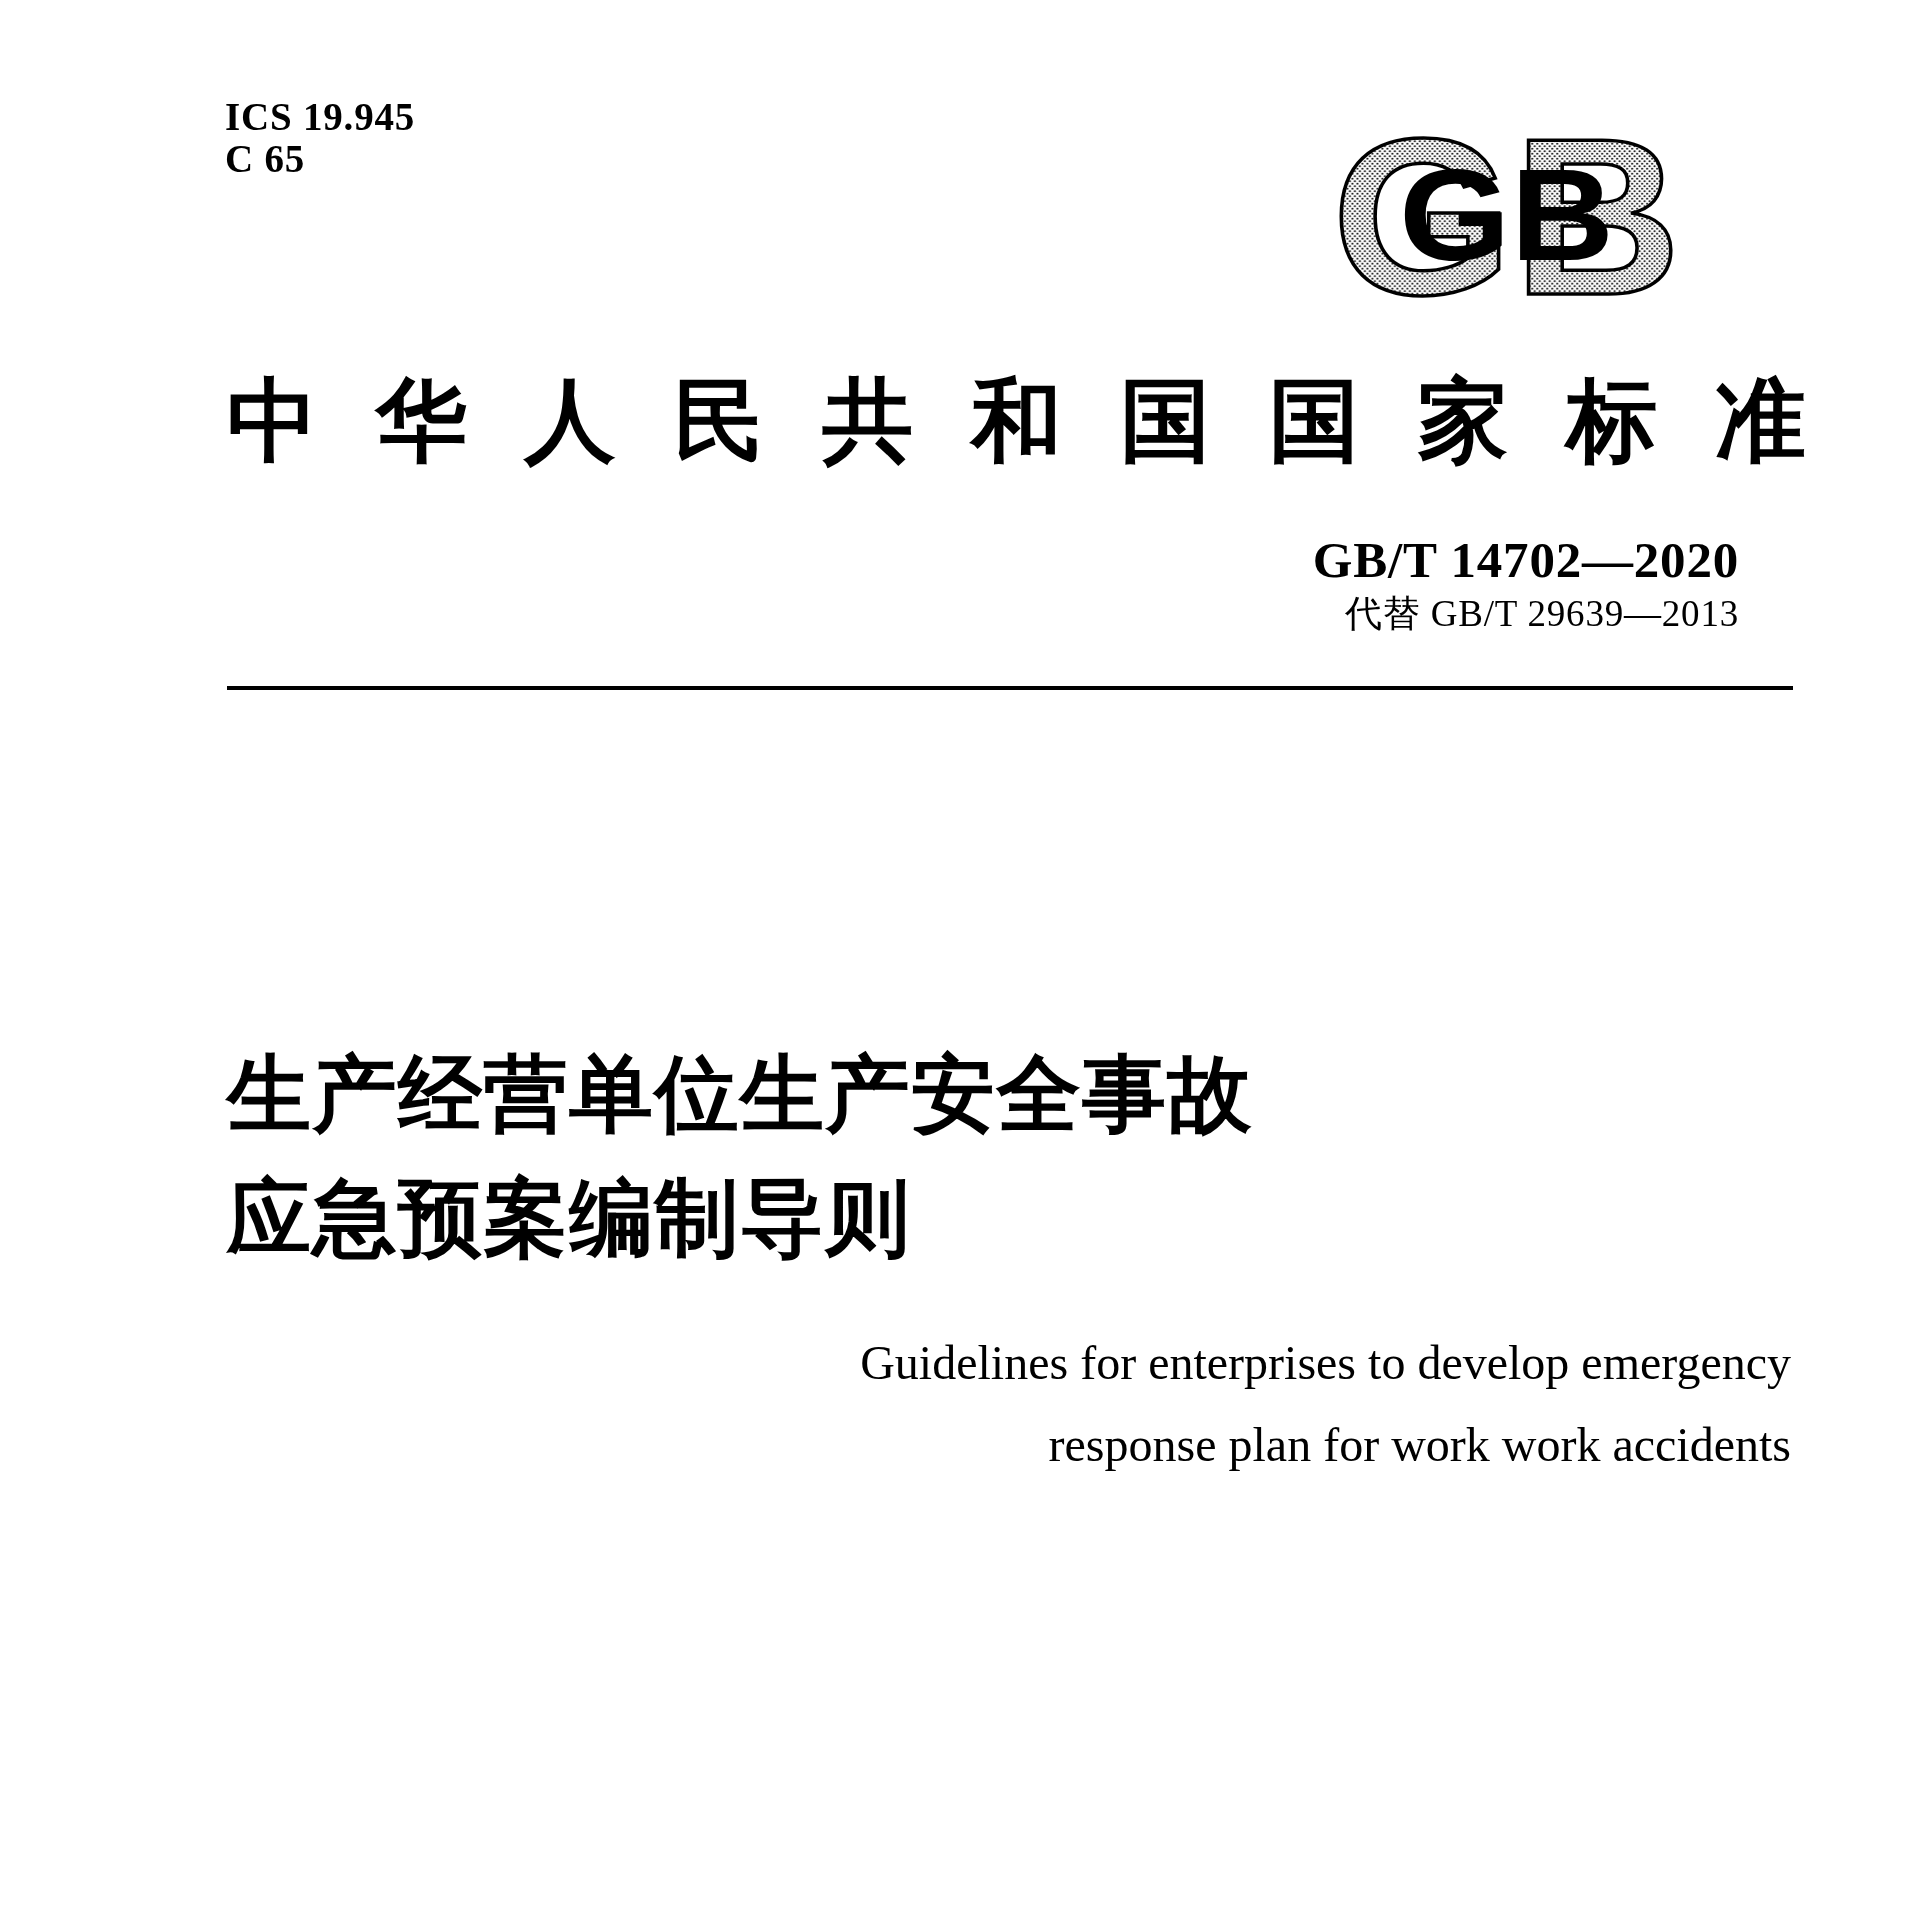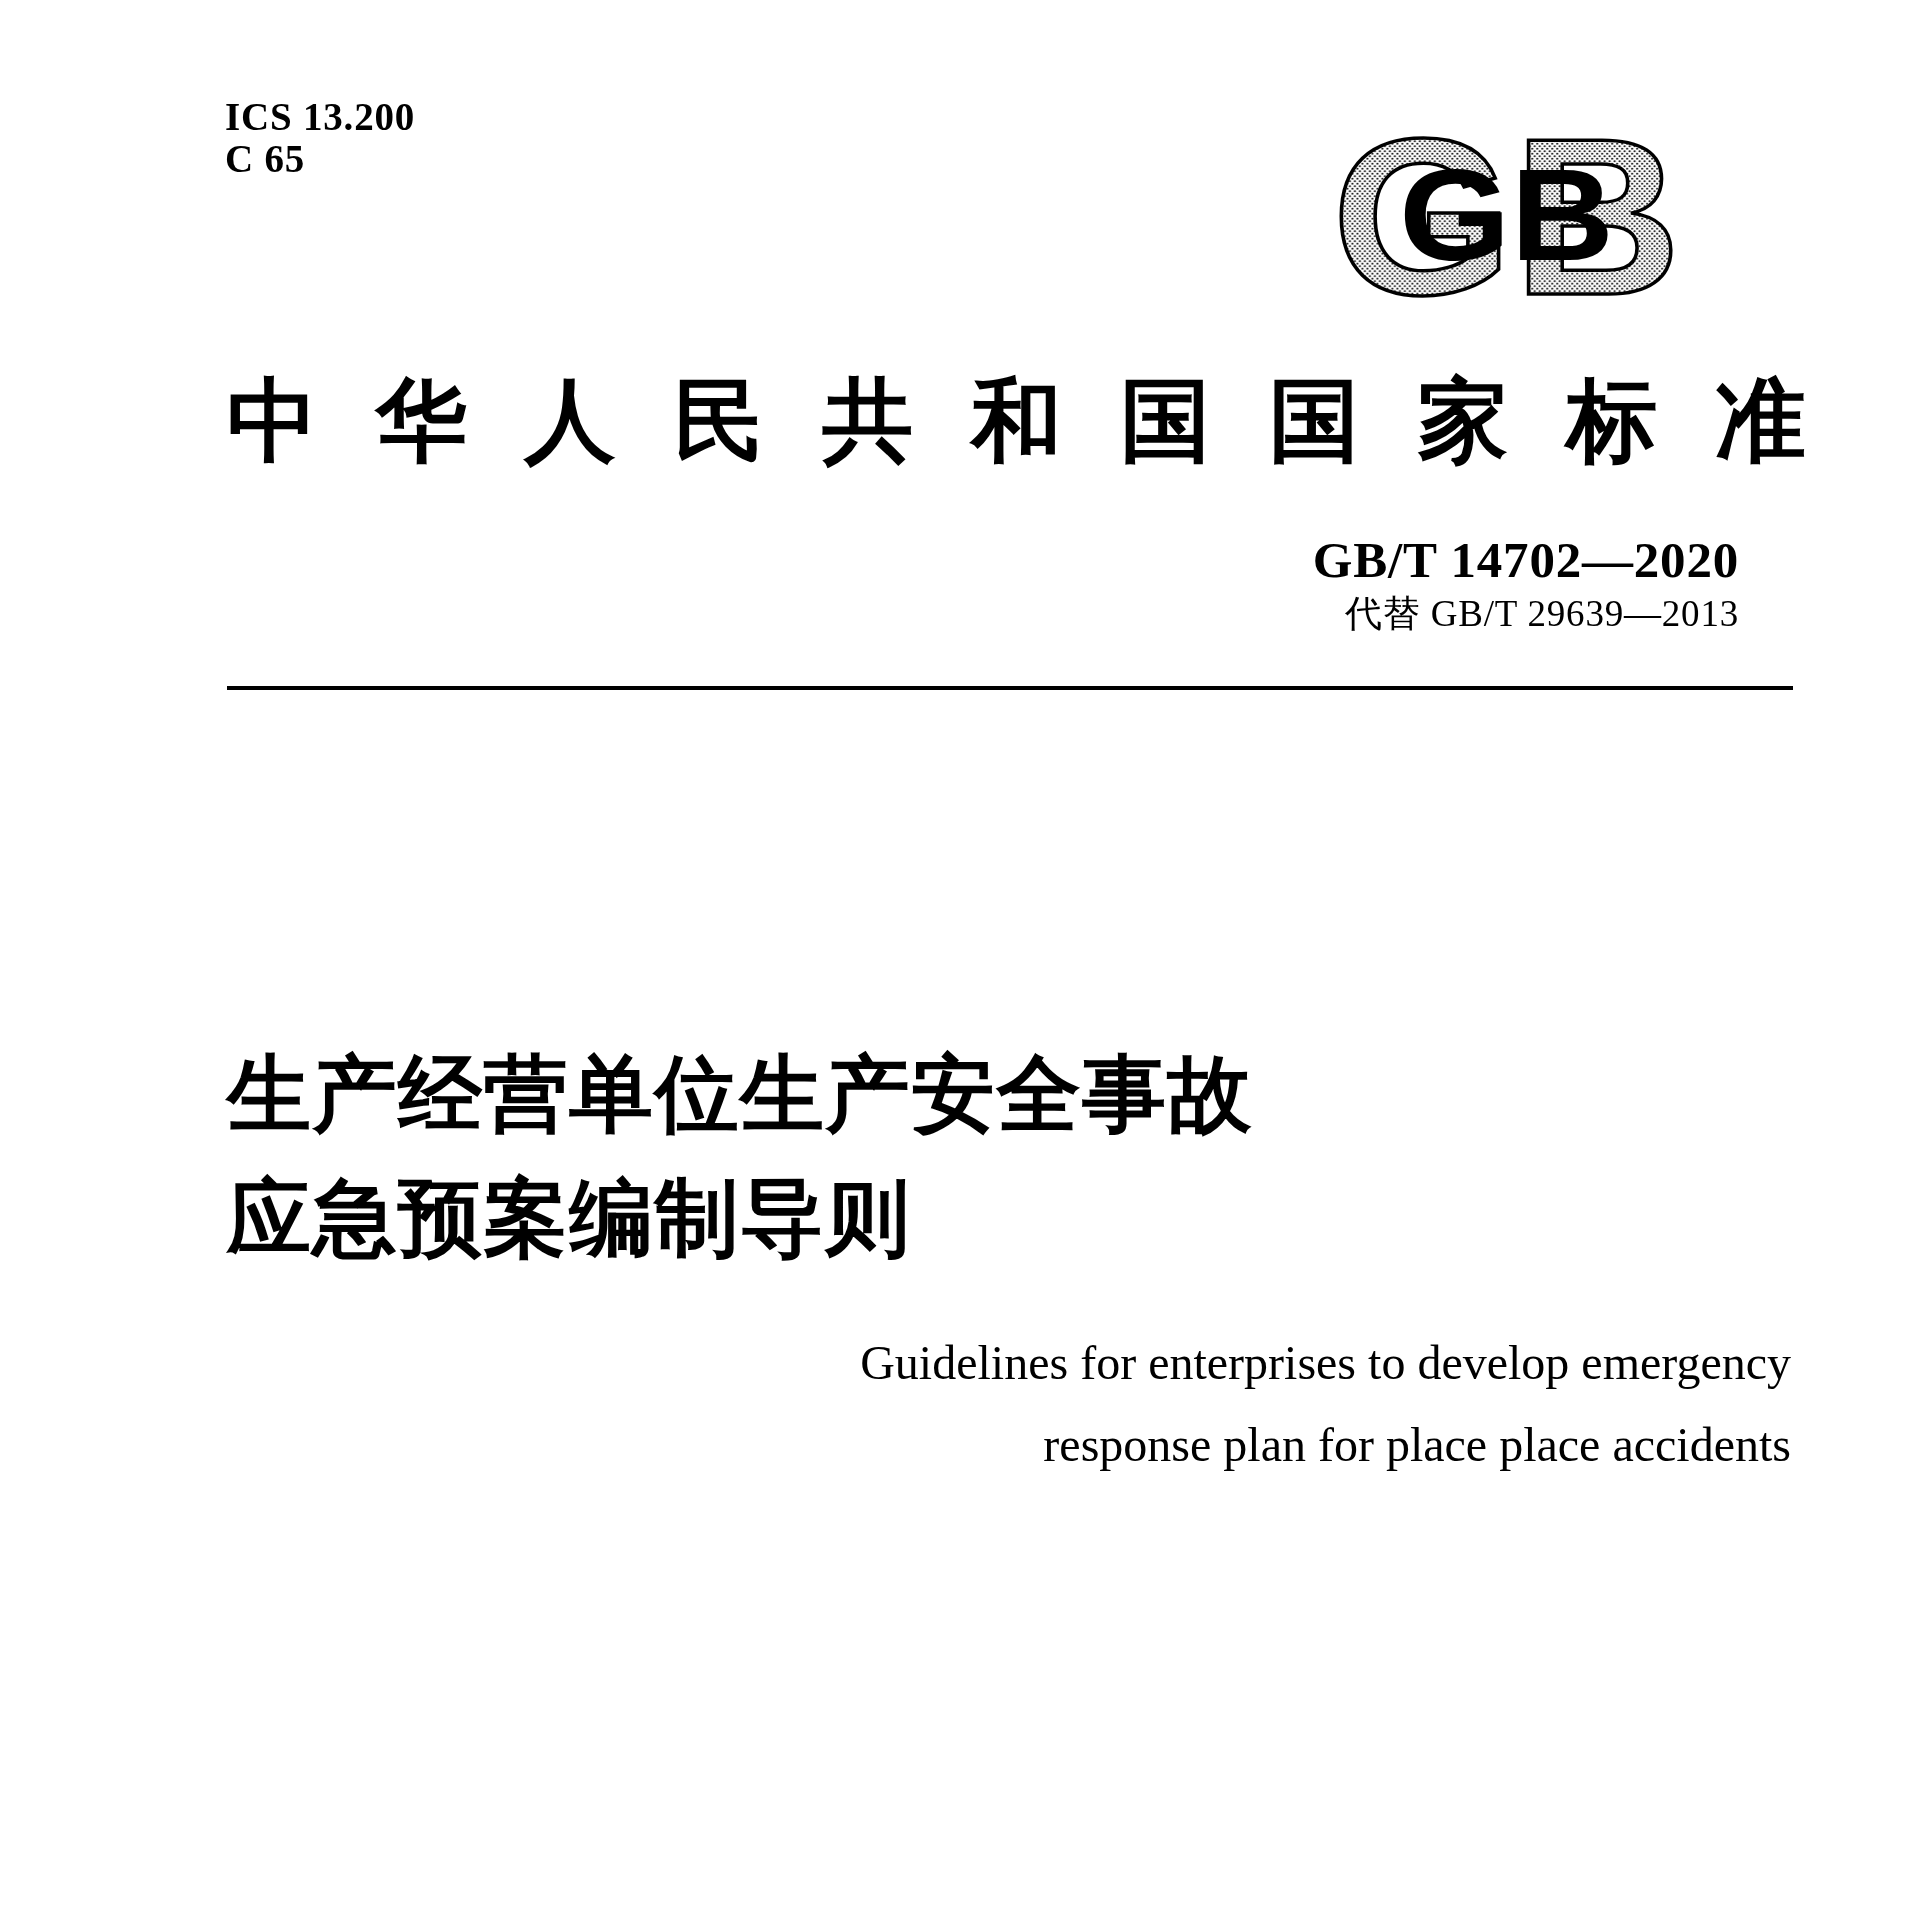--- a/index.html
+++ b/index.html
@@ -73,21 +73,21 @@
     font-size:48px;
     line-height:82px;
   }
 </style>
 </head>
 <body>
 
 <div class="page">
 
   <div class="abs ics-block">
-    <div>ICS 13.200</div>
+    <div>ICS 19.945</div>
     <div>C 65</div>
   </div>
 
   <svg class="abs gb-logo" width="357" height="186" viewBox="0 0 926 484">
     <defs>
       <pattern id="ht" width="13" height="13" patternUnits="userSpaceOnUse">
         <rect width="13" height="13" fill="#ffffff"></rect>
         <circle cx="3.5" cy="3.5" r="2.6" fill="#000000"></circle>
         <circle cx="10" cy="10" r="2.6" fill="#000000"></circle>
       </pattern>
@@ -117,17 +117,17 @@
 
   <div class="abs rule rule-top"></div>
 
   <div class="abs title-zh">
     <div>生产经营单位生产安全事故</div>
     <div>应急预案编制导则</div>
   </div>
 
   <div class="abs title-en">
     <div>Guidelines for enterprises to develop emergency</div>
-    <div>response plan for place place accidents</div>
+    <div>response plan for work work accidents</div>
   </div>
 
 </div>
 
 
 </body></html>

